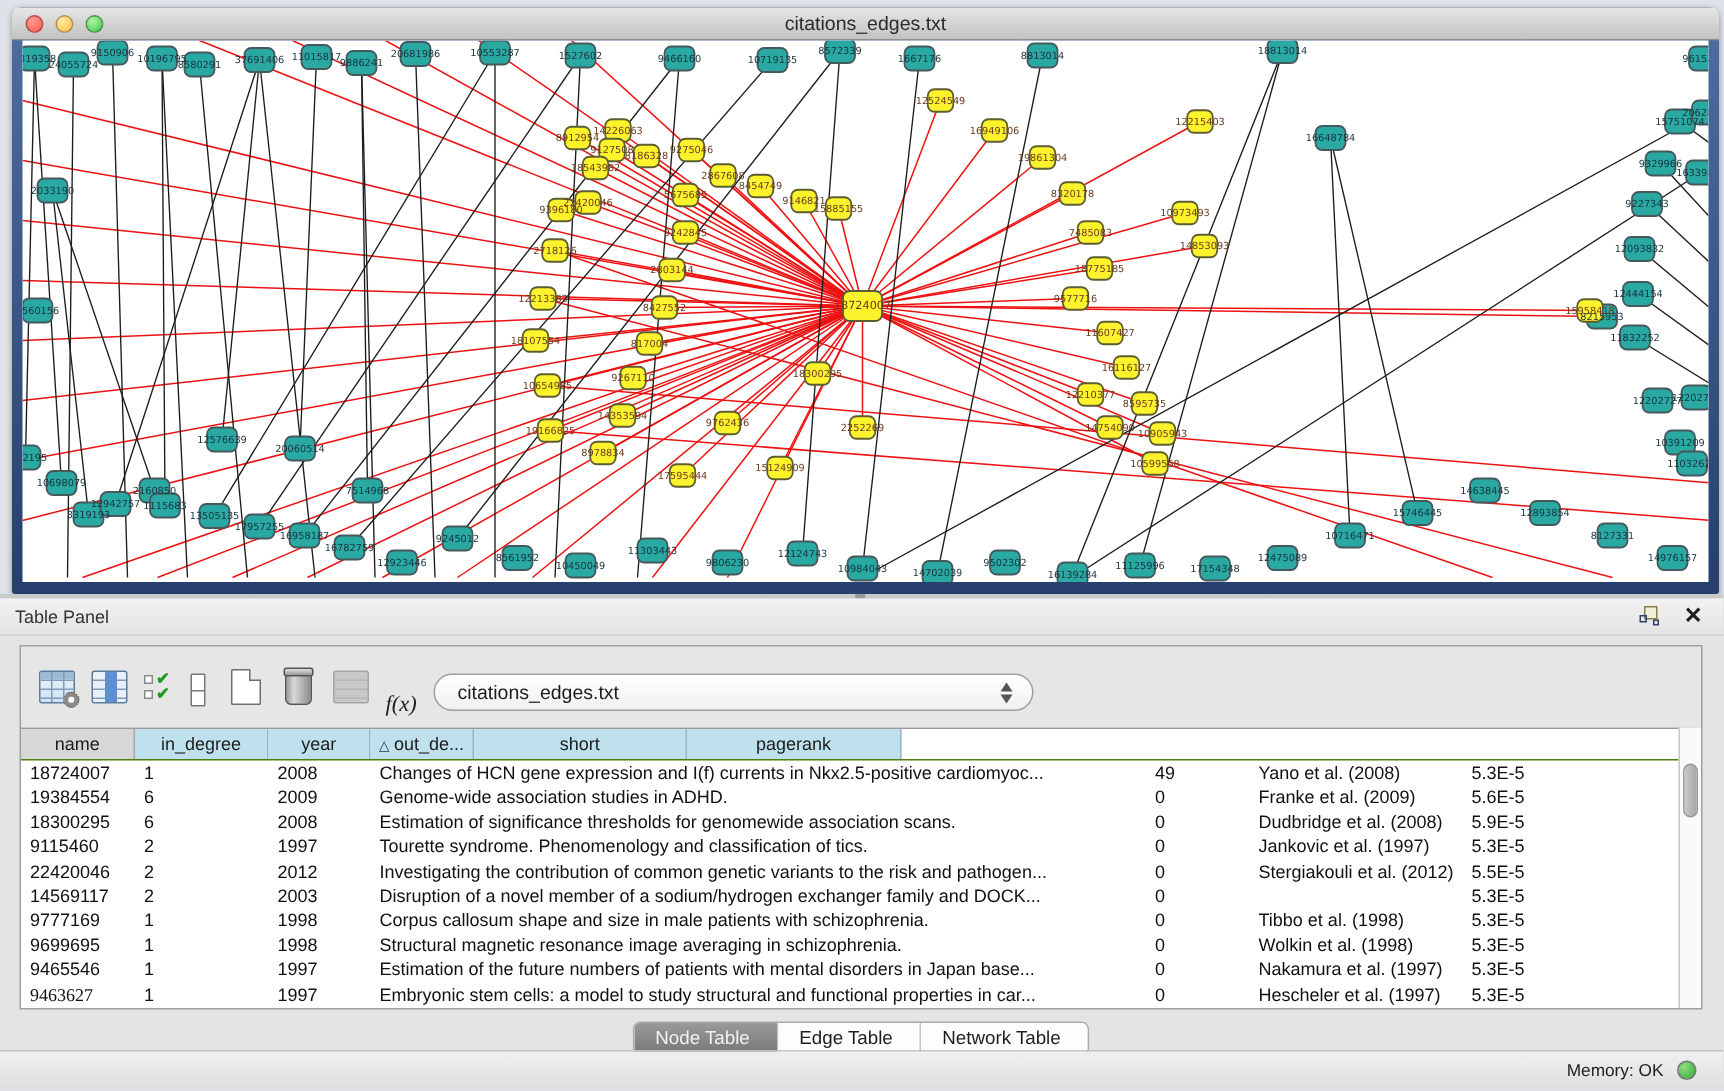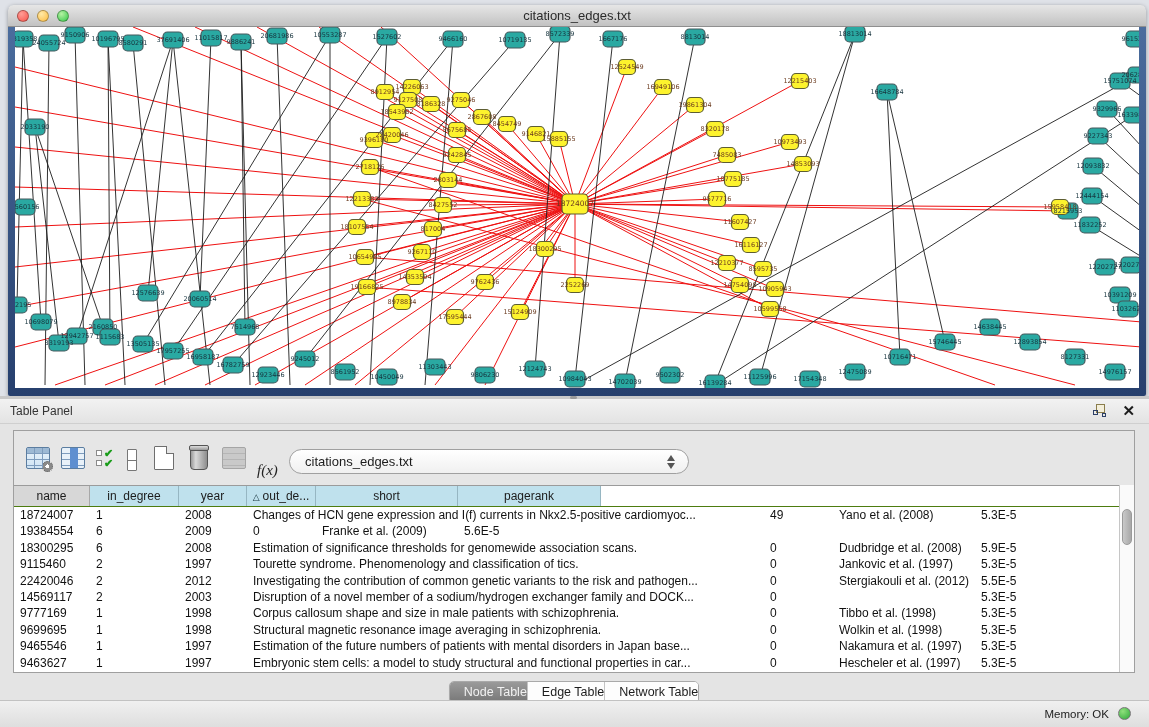--- a/index.html
+++ b/index.html
@@ -94,21 +94,21 @@
     white-space:nowrap; }
   .vscroll { position:absolute; right:0; top:54px; width:15px; height:187px; background:#fafafa;
     border-left:1px solid #c6c6c6; }
   .vthumb { position:absolute; left:2px; top:24px; width:10px; height:36px; background:linear-gradient(90deg,#c9c9c9,#a8a8a8);
     border-radius:6px; border:1px solid #9a9a9a; }
 
   
   .tabbar { position:absolute; left:0; top:250px; width:100%; height:24px; text-align:center; }
   .seg { display:inline-flex; border:1px solid #a9a9a9; border-radius:5px; overflow:hidden;
     background:#fff; box-shadow:0 1px 1px rgba(0,0,0,.12); }
-  .seg .tab { font-size:12.5px; padding:3px 0 4px 14px; color:#1d1d1d; background:#fdfdfd;
+  .seg .tab { font-size:12.5px; padding:3px 18px 4px 14px; color:#1d1d1d; background:#fdfdfd;
     border-right:1px solid #c4c4c4; }
   .seg .tab:last-child { border-right:none; }
   .seg .tab.active { background:linear-gradient(#9a9a9a,#767676); color:#f2f2f2; }
 
   
   .statusbar { position:absolute; left:0; top:700px; width:1149px; height:27px;
     background:linear-gradient(#f0f0f0,#dedede); border-top:1px solid #c2c2c2; }
   .mem-label { position:absolute; right:40px; top:7px; font-size:11.5px; color:#222; }
   .mem-dot { position:absolute; right:18px; top:6px; width:13px; height:13px; border-radius:50%;
     border:1px solid #777; background:radial-gradient(circle at 35% 30%,#8fe07c,#2fא? ); }
@@ -561,20 +561,21 @@
             <div class="td" style="width: 68px;">2008</div>
             <div class="td" style="width: 517px;">Changes of HCN gene expression and I(f) currents in Nkx2.5-positive cardiomyoc...</div>
             <div class="td" style="width: 69px;">49</div>
             <div class="td" style="width: 142px;">Yano et al. (2008)</div>
             <div class="td" style="width: 143px;">5.3E-5</div>
           </div>
           <div class="tr">
             <div class="td" style="width: 76px;">19384554</div>
             <div class="td" style="width: 89px;">6</div>
             <div class="td" style="width: 68px;">2009</div>
+            <div class="td" style="width: 517px;">Genome-wide association studies in ADHD.</div>
             <div class="td" style="width: 69px;">0</div>
             <div class="td" style="width: 142px;">Franke et al. (2009)</div>
             <div class="td" style="width: 143px;">5.6E-5</div>
           </div>
           <div class="tr">
             <div class="td" style="width: 76px;">18300295</div>
             <div class="td" style="width: 89px;">6</div>
             <div class="td" style="width: 68px;">2008</div>
             <div class="td" style="width: 517px;">Estimation of significance thresholds for genomewide association scans.</div>
             <div class="td" style="width: 69px;">0</div>
@@ -629,21 +630,21 @@
           <div class="tr">
             <div class="td" style="width: 76px;">9465546</div>
             <div class="td" style="width: 89px;">1</div>
             <div class="td" style="width: 68px;">1997</div>
             <div class="td" style="width: 517px;">Estimation of the future numbers of patients with mental disorders in Japan base...</div>
             <div class="td" style="width: 69px;">0</div>
             <div class="td" style="width: 142px;">Nakamura et al. (1997)</div>
             <div class="td" style="width: 143px;">5.3E-5</div>
           </div>
           <div class="tr">
-            <div class="td" style="width: 76px;">9463627</div>
+            <div class="td" style="width: 76px; font-family: Liberation Serif, serif;">9463627</div>
             <div class="td" style="width: 89px;">1</div>
             <div class="td" style="width: 68px;">1997</div>
             <div class="td" style="width: 517px;">Embryonic stem cells: a model to study structural and functional properties in car...</div>
             <div class="td" style="width: 69px;">0</div>
             <div class="td" style="width: 142px;">Hescheler et al. (1997)</div>
             <div class="td" style="width: 143px;">5.3E-5</div>
           </div>
         </div>
     </div>
     <div class="vscroll">

